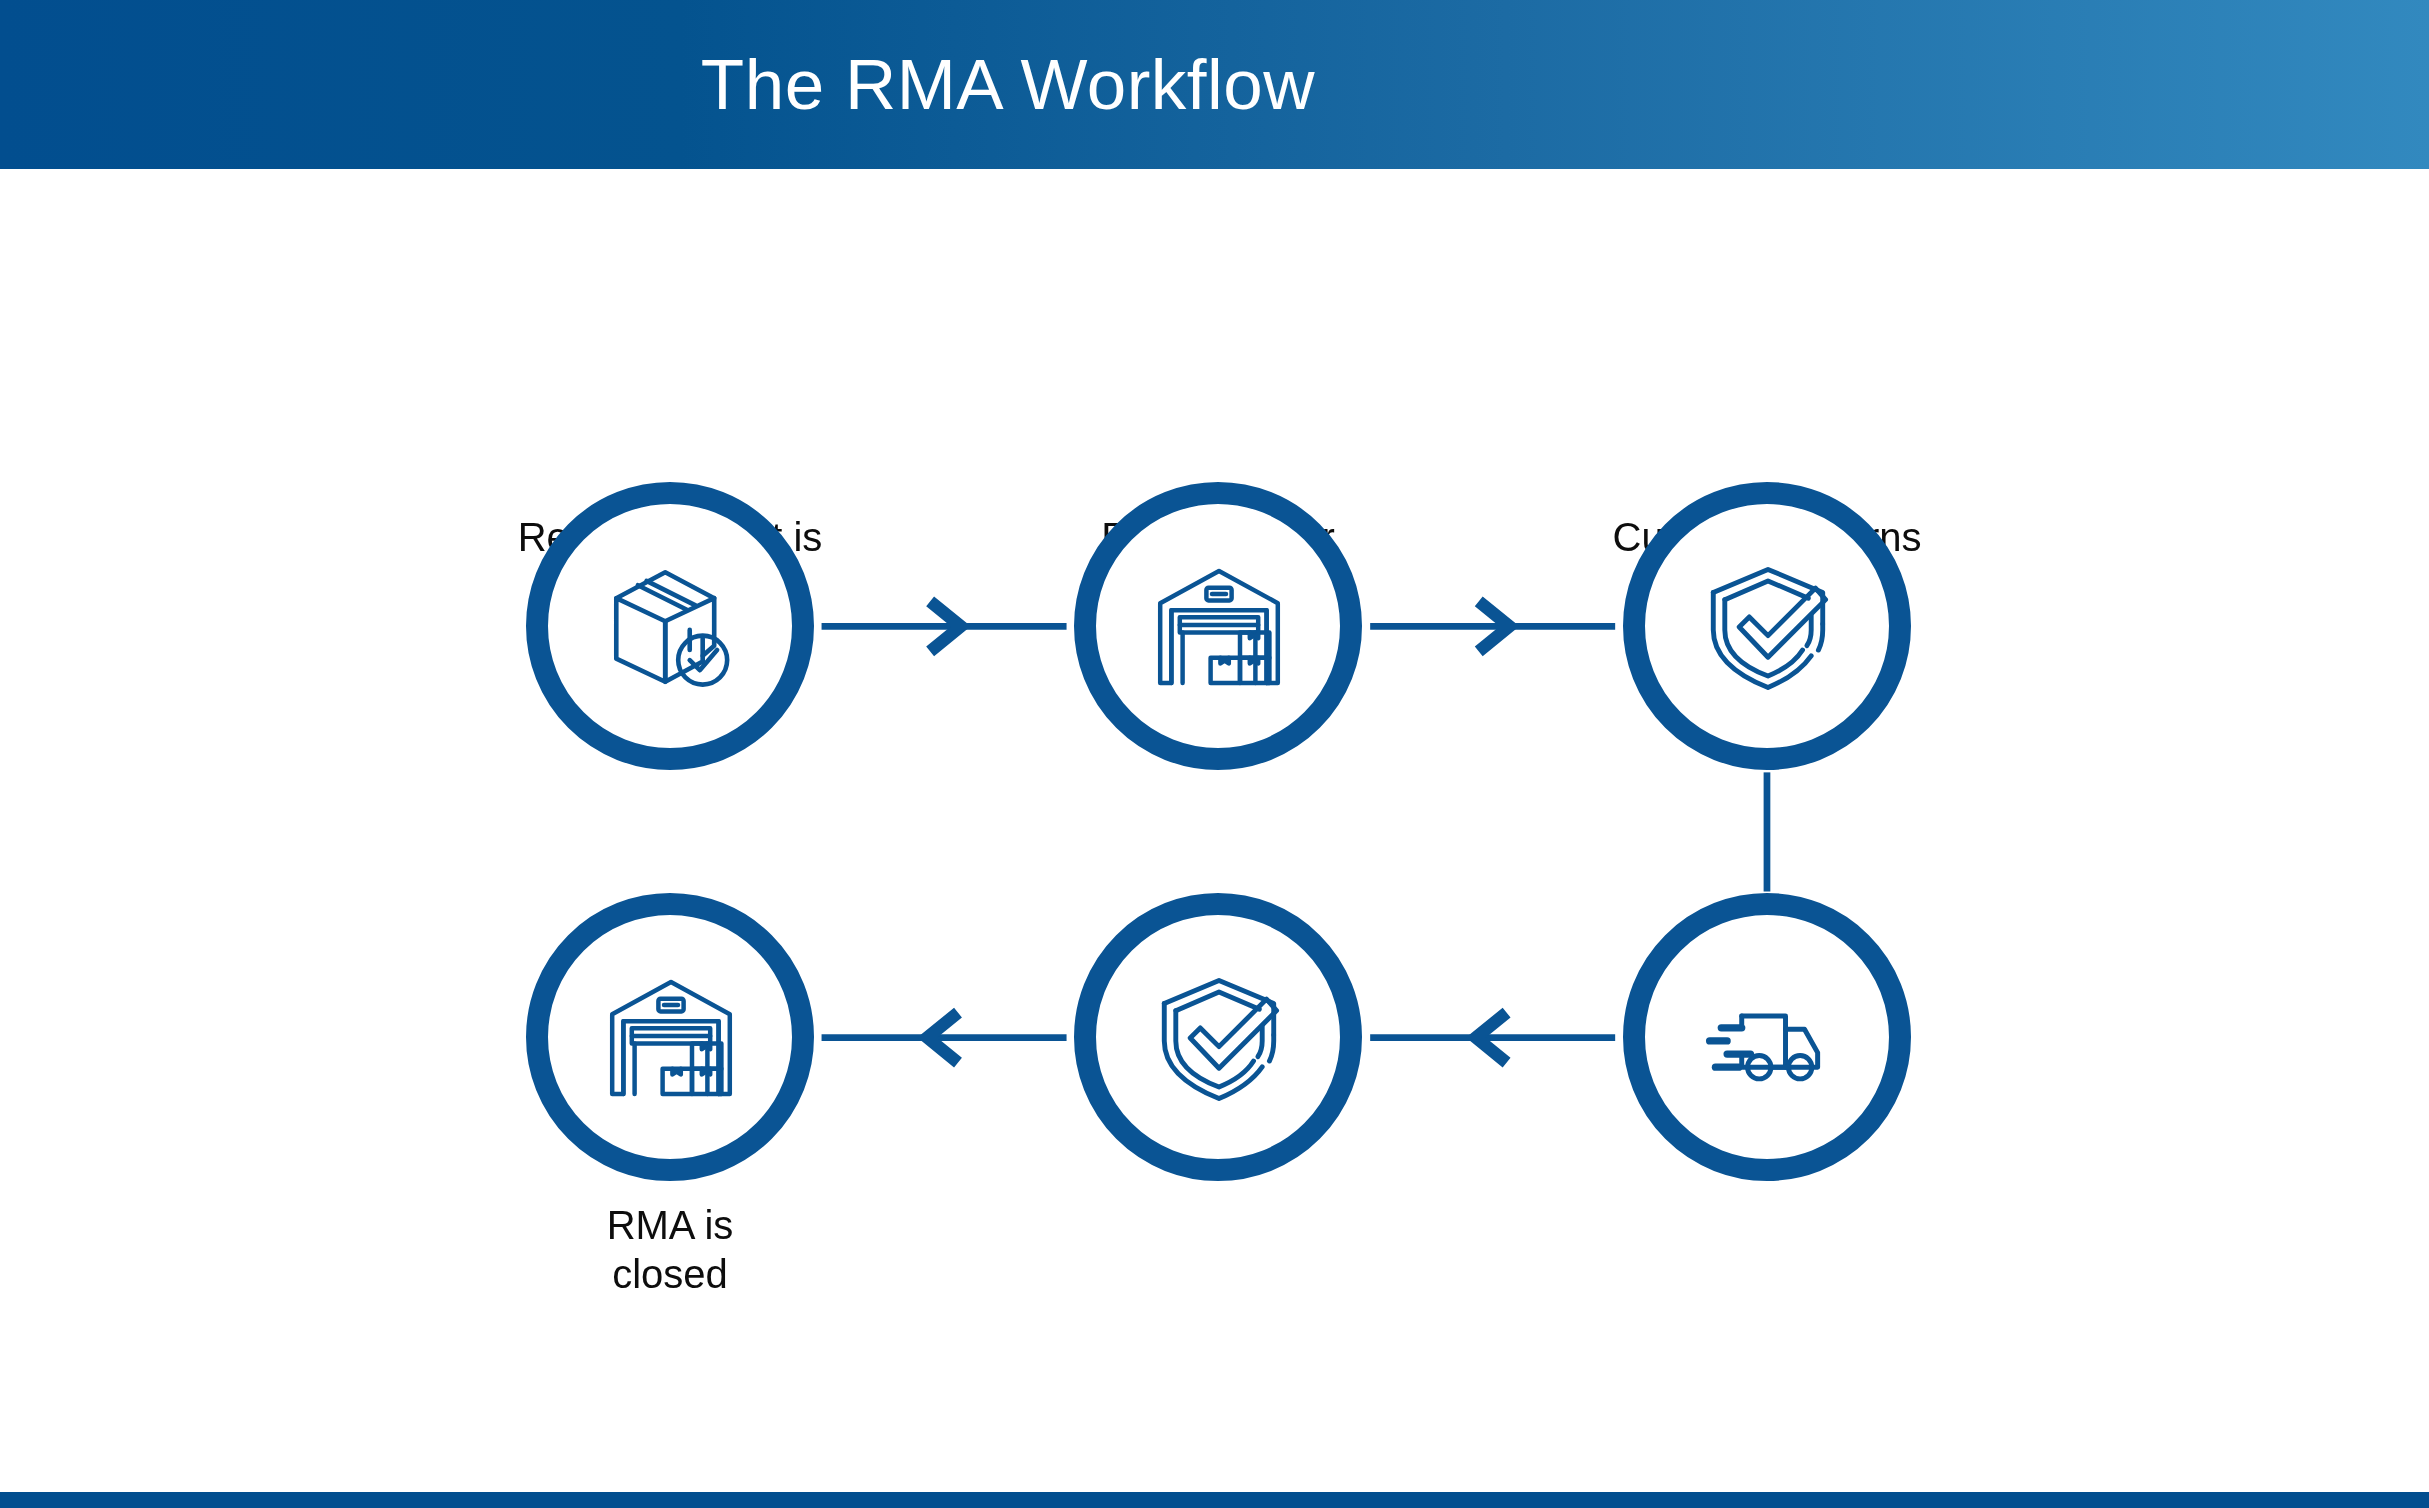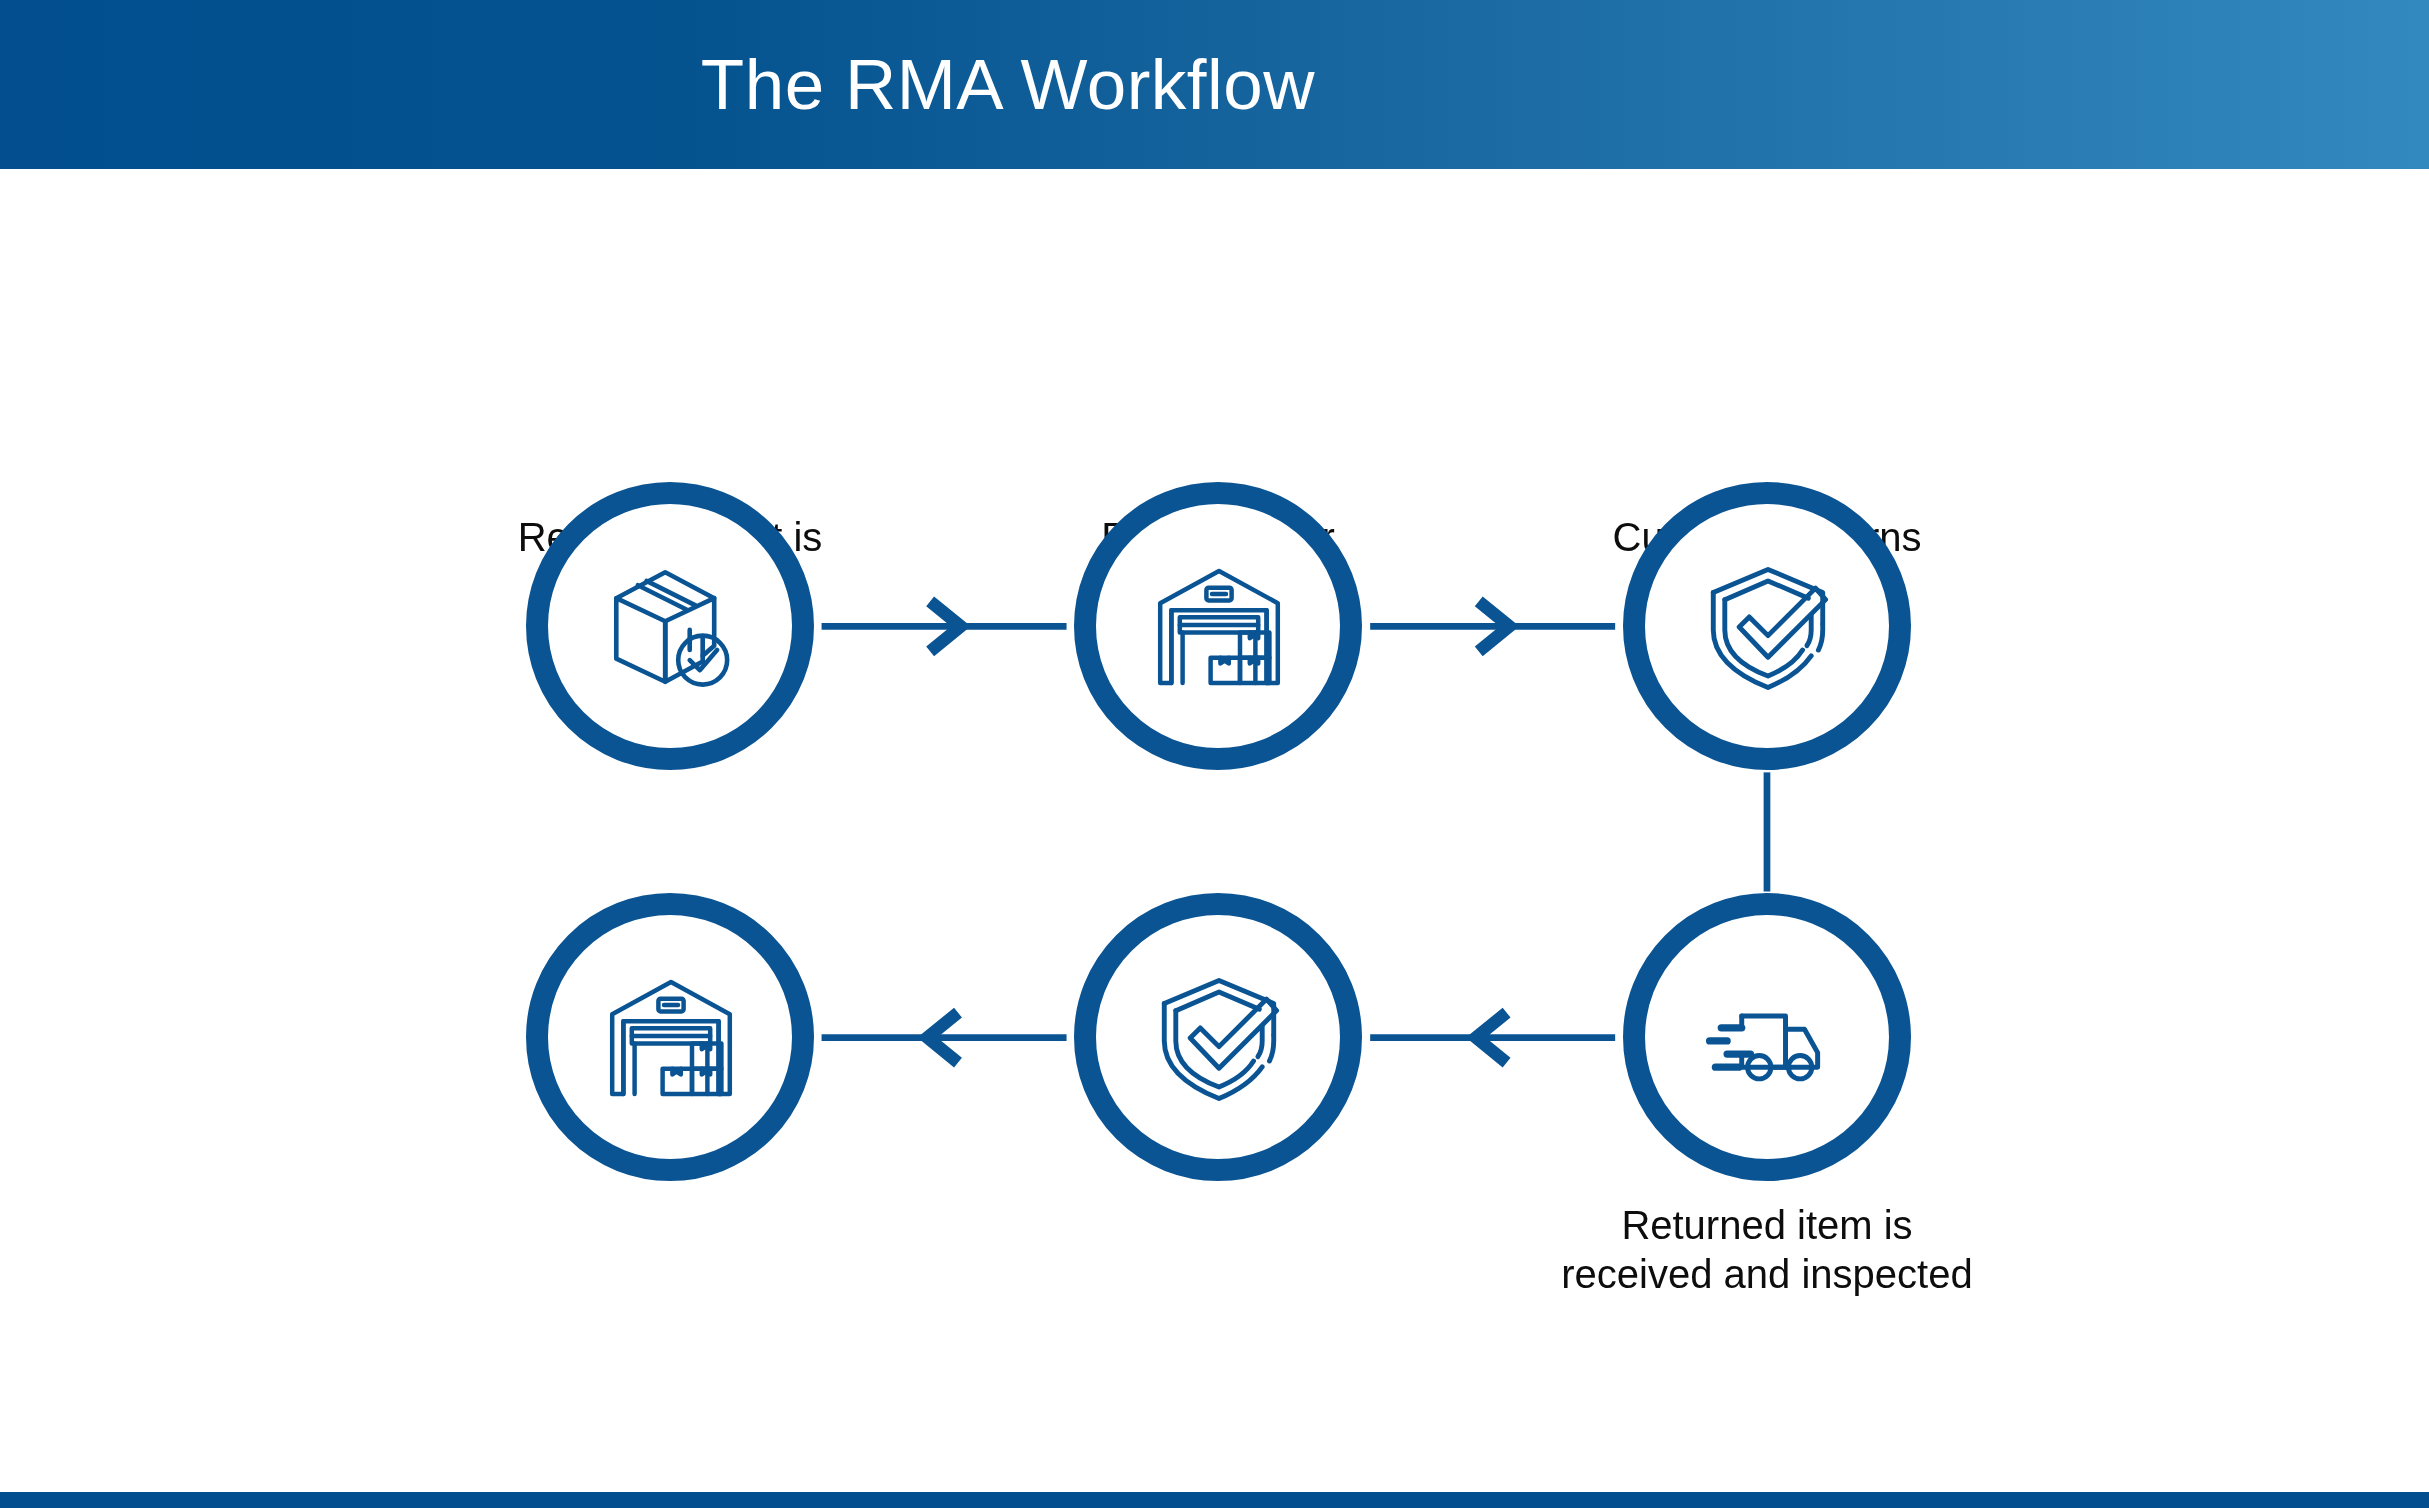--- a/index.html
+++ b/index.html
@@ -218,22 +218,20 @@
 
         <path d="M52 70 L64 70"></path>
 
         <path d="M18 43 L32 43" stroke-width="5"></path>
         <path d="M10 52 L22 52" stroke-width="5"></path>
         <path d="M22 61 L38 61" stroke-width="5"></path>
         <path d="M14 70 L30 70" stroke-width="5"></path>
       </svg>
     </div>
   </div>
-  <div class="step-label label-below" style="left:1767px; top:1032px;">Returned item is
-received and inspected</div>
 
   <div class="step" style="left:1218px; top:868px;">
     <div class="ring"></div>
     <div class="icon-holder">
       <svg width="144" height="144" viewBox="0 0 100 100" fill="none" stroke="#0A5494" stroke-width="3.4" stroke-linejoin="round" stroke-linecap="round">
         <path d="M12 26 L50 10 L88 26 L88 48"></path>
         <path d="M12 26 L12 52 C12 72 30 84 50 92 C62 87 73 80 80 70"></path>
         <path d="M88 48 L88 52 C88 57 87 62 85 66"></path>
         <path d="M20 31 L50 18 L78 30"></path>
         <path d="M20 31 L20 52 C20 68 34 78 50 84 C60 80 69 74 74 66"></path>
@@ -258,17 +256,19 @@
         <path d="M45 26.5 L55 26.5"></path>
         <rect x="44" y="72" width="21" height="18"></rect>
         <path d="M51 72 L51 76 L54 74 L57 76 L57 72"></path>
         <rect x="65" y="72" width="21" height="18"></rect>
         <path d="M72 72 L72 76 L75 74 L78 76 L78 72"></path>
         <rect x="65" y="54" width="21" height="18"></rect>
         <path d="M72 54 L72 58 L75 56 L78 58 L78 54"></path>
       </svg>
     </div>
   </div>
+  <div class="step-label label-below" style="left:670px; top:1032px;">RMA is
+closed</div>
 
 </div>
 
 <div id="footer-bar"></div>
 
 
 </body></html>

